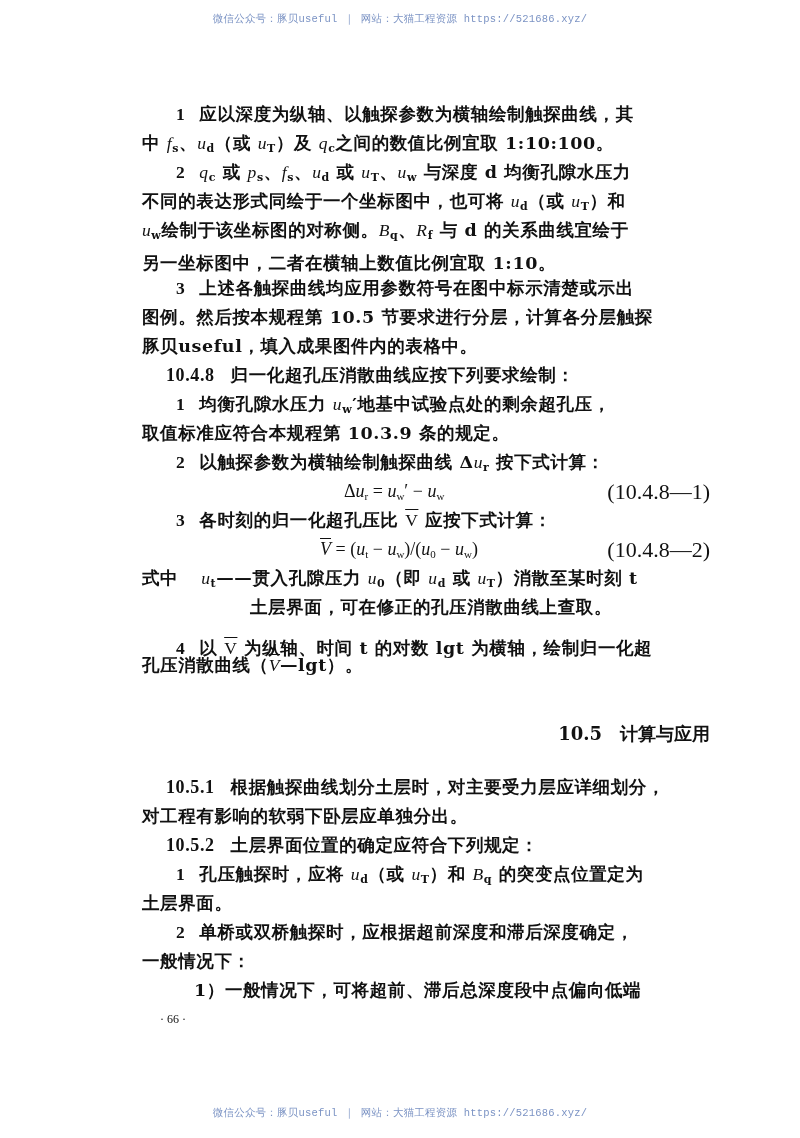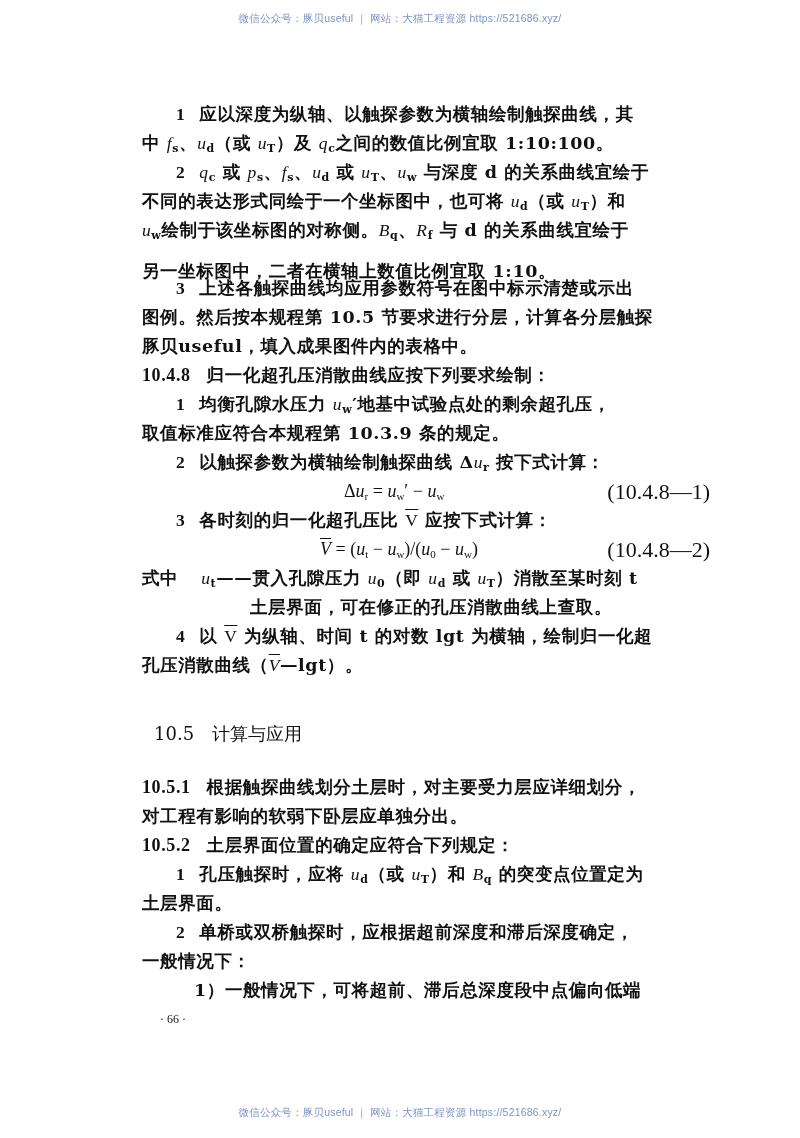--- a/index.html
+++ b/index.html
@@ -1,62 +1,62 @@
 <!DOCTYPE html>
 <html><head>
 <meta charset="utf-8">
 <style>
   html, body { margin: 0; padding: 0; background: #ffffff; }
   body { width: 800px; height: 1138px; position: relative; overflow: hidden;
          font-family: "DejaVu Serif", "Liberation Serif", serif; color: #111; }
   .watermark { position: absolute; left: 0; width: 800px; text-align: center;
-               font-size: 10.5px; color: #7b93c4; font-family: Liberation Sans, sans-serif; letter-spacing: 0.2px; }
+               font-size: 10.5px; color: #7b93c4; font-family: Liberation Mono, monospace; letter-spacing: 0.2px; }
   .wm-top { top: 12px; }
   .wm-bottom { top: 1106px; }
   .page { position: absolute; left: 142px; top: 100px; width: 568px; }
   .line { position: absolute; left: 0; height: 29px; line-height: 29px; font-size: 17.5px;
           white-space: nowrap; font-weight: bold; letter-spacing: 0.6px; }
   .ind { left: 34px; }
   .num { font-family: "Liberation Serif", serif; font-weight: bold; margin-right: 14px; }
-  .clause { font-family: "Liberation Serif", serif; font-weight: bold; margin-right: 16px; font-size: 18px; }
+  .clause { font-family: "Liberation Serif", serif; font-weight: bold; margin-right: 16px; font-size: 18px; margin-left: 24px; }
   i, .m { font-family: "Liberation Serif", serif; font-style: italic; font-weight: normal; }
   sub { font-size: 11px; vertical-align: -3px; font-style: normal; line-height: 0; }
   .ov { text-decoration: overline; font-family: "Liberation Serif", serif; font-weight: normal; }
   .formula { position: absolute; height: 29px; line-height: 29px; font-size: 18px; white-space: nowrap;
              font-family: "Liberation Serif", serif; }
   .eqno { position: absolute; right: 0; height: 29px; line-height: 29px; font-size: 22px;
           font-family: "Liberation Serif", serif; }
-  .heading { position: absolute; left: 12px; width: 568px; text-align: left; font-size: 18px;
-             font-weight: normal; height: 29px; line-height: 29px; }
+  .heading { position: absolute; left: 0; width: 568px; text-align: right; font-size: 18px;
+             font-weight: bold; height: 29px; line-height: 29px; }
   .pageno { position: absolute; left: 18px; font-size: 12px; font-family: "Liberation Serif", serif; }
 </style>
 </head>
 <body>
 
 <div class="watermark wm-top">微信公众号：豚贝useful ｜ 网站：大猫工程资源 https://521686.xyz/</div>
 
 <div class="page">
 
   <div class="line ind" style="top:0px">
     <span class="num">1</span><span>应以深度为纵轴、以触探参数为横轴绘制触探曲线，其</span>
   </div>
   <div class="line" style="top:29px">
     <span>中 </span><i>f</i><sub>s</sub>、<i>u</i><sub>d</sub>（或 <i>u</i><sub>T</sub>）<span>及 </span><i>q</i><sub>c</sub><span>之间的数值比例宜取 1:10:100。</span>
   </div>
 
   <div class="line ind" style="top:58px">
-    <span class="num">2</span><i>q</i><sub>c</sub> 或 <i>p</i><sub>s</sub>、<i>f</i><sub>s</sub>、<i>u</i><sub>d</sub> 或 <i>u</i><sub>T</sub>、<i>u</i><sub>w</sub> <span>与深度 d 的关系曲线宜绘于</span>
+    <span class="num">2</span><i>q</i><sub>c</sub> 或 <i>p</i><sub>s</sub>、<i>f</i><sub>s</sub>、<i>u</i><sub>d</sub> 或 <i>u</i><sub>T</sub>、<i>u</i><sub>w</sub> <span>与深度 d 均衡孔隙水压力</span>
   </div>
   <div class="line" style="top:87px">
     <span>不同的表达形式同绘于一个坐标图中，也可将 </span><i>u</i><sub>d</sub>（或 <i>u</i><sub>T</sub>）<span>和</span>
   </div>
   <div class="line" style="top:116px">
     <i>u</i><sub>w</sub><span>绘制于该坐标图的对称侧。</span><i>B</i><sub>q</sub>、<i>R</i><sub>f</sub> <span>与 d 的关系曲线宜绘于</span>
   </div>
-  <div class="line" style="top:157px">另一坐标图中，二者在横轴上数值比例宜取 1:10。</div>
+  <div class="line" style="top:149px">另一坐标图中，二者在横轴上数值比例宜取 1:10。</div>
 
   <div class="line ind" style="top:174px">
     <span class="num">3</span><span>上述各触探曲线均应用参数符号在图中标示清楚或示出</span>
   </div>
   <div class="line" style="top:203px">图例。然后按本规程第 10.5 节要求进行分层，计算各分层触探</div>
   <div class="line" style="top:232px">豚贝useful，填入成果图件内的表格中。</div>
 
   <div class="line" style="top:261px">
     <span class="clause">10.4.8</span><span>归一化超孔压消散曲线应按下列要求绘制：</span>
   </div>
@@ -78,21 +78,21 @@
   <div class="formula" style="top:435px; left:178px">
     <span class="ov"><i>V</i></span> = (<i>u</i><sub>t</sub> − <i>u</i><sub>w</sub>)/(<i>u</i><sub>0</sub> − <i>u</i><sub>w</sub>)
   </div>
   <div class="eqno" style="top:435px">(10.4.8—2)</div>
 
   <div class="line" style="top:464px">
     <span style="margin-right:23px">式中</span><i>u</i><sub>t</sub><span>——贯入孔隙压力 </span><i>u</i><sub>0</sub><span>（即 </span><i>u</i><sub>d</sub><span> 或 </span><i>u</i><sub>T</sub><span>）消散至某时刻 t</span>
   </div>
   <div class="line" style="top:493px; left:108px">土层界面，可在修正的孔压消散曲线上查取。</div>
 
-  <div class="line ind" style="top:522px">
+  <div class="line ind" style="top:534px">
     <span class="num">4</span><span>以 </span><span class="ov">V</span><span> 为纵轴、时间 t 的对数 lgt 为横轴，绘制归一化超</span>
   </div>
   <div class="line" style="top:551px">
     <span>孔压消散曲线（</span><span class="ov"><i>V</i></span><span>—lgt）。</span>
   </div>
 
   <div class="heading" style="top:619px">10.5　计算与应用</div>
 
   <div class="line" style="top:673px">
     <span class="clause">10.5.1</span><span>根据触探曲线划分土层时，对主要受力层应详细划分，</span>

